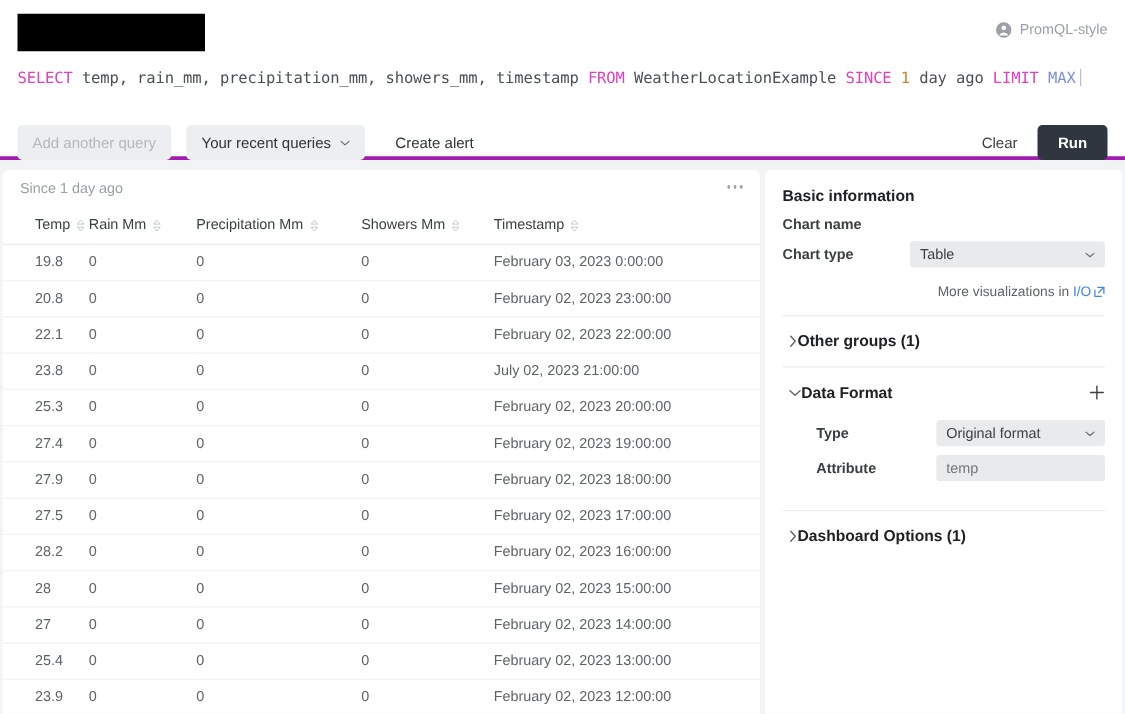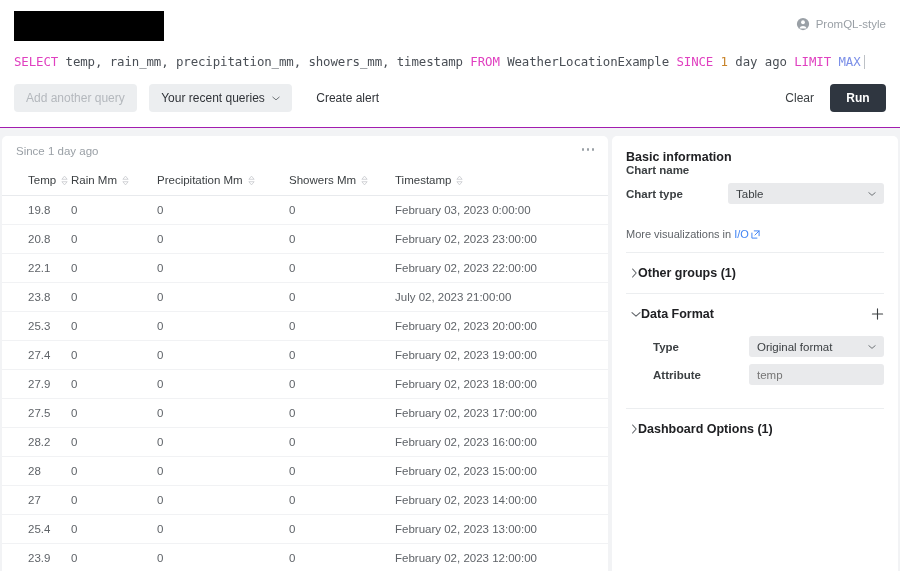--- a/index.html
+++ b/index.html
@@ -11,21 +11,21 @@
     -webkit-font-smoothing: antialiased;
     overflow: hidden;
   }
 
   
   .query-card {
     position: absolute;
     left: 0; top: 0; right: 0;
     height: 128px;
     background: #ffffff;
-    border-bottom: 1px solid #a21caf;
+    border-bottom: 3px solid #a21caf;
   }
   .redaction {
     position: absolute;
     left: 14px; top: 11px;
     width: 150px; height: 30px;
     background: #000000;
   }
   .promql {
     position: absolute;
     right: 14px; top: 17px;
@@ -51,21 +51,21 @@
   .caret {
     display: inline-block;
     width: 1px; height: 14px;
     background: #bdc1c6;
     vertical-align: -3px;
     margin-left: 3px;
   }
 
   .btn-row {
     position: absolute;
-    left: 14px; right: 14px; top: 84px;
+    left: 14px; right: 14px; top: 100px;
     height: 28px;
   }
   .btn {
     height: 28px;
     border: none;
     border-radius: 4px;
     font-family: "Liberation Sans", sans-serif;
     font-size: 12px;
     color: #303338;
     background: #eceef0;
@@ -148,21 +148,21 @@
   .options-card {
     position: absolute;
     left: 612px; top: 136px; right: 2px; bottom: 0;
     background: #ffffff;
     border-radius: 5px 5px 0 0;
     overflow: hidden;
   }
   .opt-section { padding: 14px 14px 12px 14px; }
   .opt-title {
     font-size: 12.5px; font-weight: 700; color: #202124;
-    margin: 0 0 0 0;
+    margin: 0 0 10px 0;
   }
   .opt-row {
     display: flex; align-items: center;
     margin-bottom: 7px;
   }
   .opt-label {
     width: 102px;
     font-size: 11.5px; font-weight: 700; color: #3c4043;
   }
   .opt-field {
@@ -182,23 +182,24 @@
   .opt-field input {
     border: none; background: transparent; outline: none;
     width: 100%; height: 100%;
     font-family: "Liberation Sans", sans-serif;
     font-size: 11.5px; color: #3c4043; padding: 0;
   }
   .opt-field input::placeholder { color: #9aa0a6; }
   .sel-chev { position: absolute; right: 8px; top: 50%; transform: translateY(-50%); width: 8px; height: 5px; display:block; }
 
   .more-link {
+    text-align: right;
     font-size: 11px;
     color: #5f6368;
-    margin-top: 24px;
+    margin-top: 14px;
     cursor: pointer;
   }
   .more-link .io { color: #4285f4; }
   .ext-icon { width: 9px; height: 9px; display:inline-block; vertical-align: -1px; margin-left: 2px; }
 
   .divider { height: 1px; background: #eceef0; margin: 0 14px; }
 
   .group-head {
     display: flex; align-items: center; 
     padding: 13px 14px;

